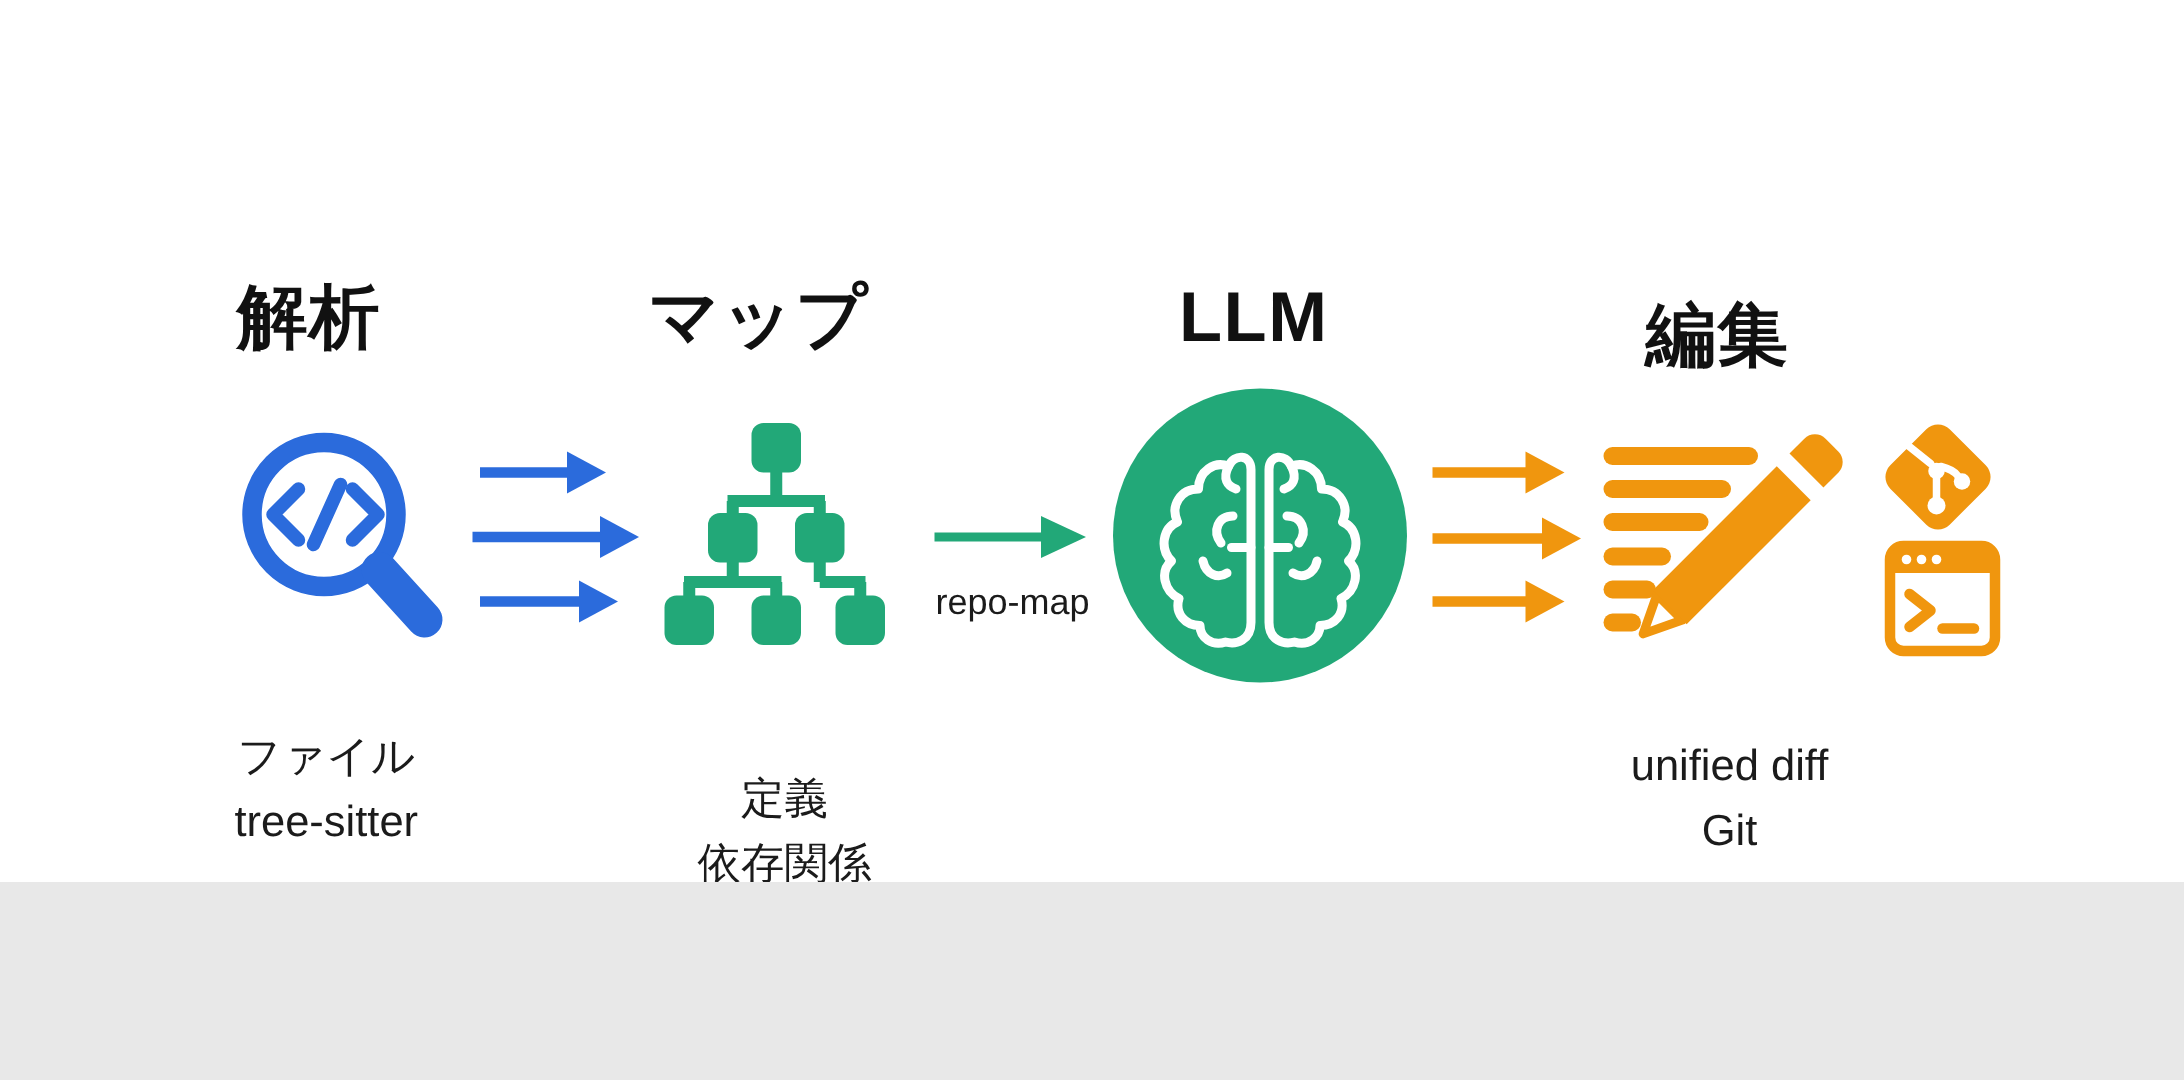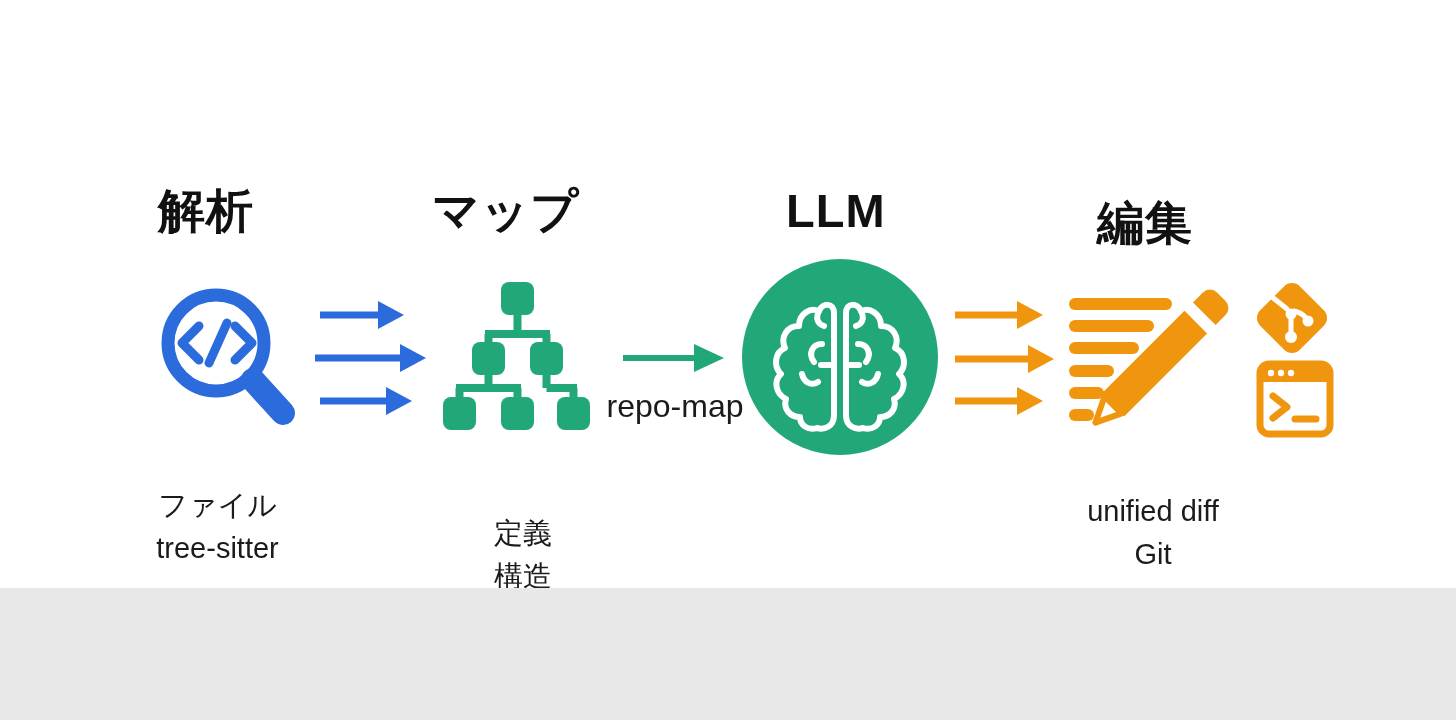--- a/index.html
+++ b/index.html
@@ -20,21 +20,21 @@
     position:absolute;text-align:center;font-size:29px;line-height:43px;
     color:#1b1b1b;font-weight:400;
   }
   .icon-box{position:absolute;}
   .llm-circle{
     position:absolute;left:742px;top:259px;width:196px;height:196px;border-radius:50%;
     background:var(--green,#22A878);display:flex;align-items:center;justify-content:center;
   }
   .connector-label{
     position:absolute;left:601px;top:388px;width:148px;text-align:center;
-    font-size:32px;color:#1b1b1b;
+    font-size:24px;color:#1b1b1b;
   }
   
   .fill-blue{fill:var(--blue)}   .stroke-blue{stroke:var(--blue)}
   .fill-green{fill:var(--green)} .stroke-green{stroke:var(--green)}
   .fill-orange{fill:var(--orange)} .stroke-orange{stroke:var(--orange)}
   .fill-white{fill:#fff} .stroke-white{stroke:#fff}
   .nofill{fill:none}
 </style>
 </head>
 <body>
@@ -171,20 +171,21 @@
     </svg>
   </div>
 
   <div class="caption" style="left:110px;top:484px;width:215px;">
     <div>ファイル</div>
     <div>tree-sitter</div>
   </div>
 
   <div class="caption" style="left:420px;top:480px;width:206px;margin-top:32px;">
     <div>定義</div>
+    <div>依存関係</div>
     <div>構造</div>
   </div>
 
   <div class="caption" style="left:1040px;top:490px;width:226px;">
     <div>unified diff</div>
     <div>Git</div>
   </div>
 
 </div>
 

